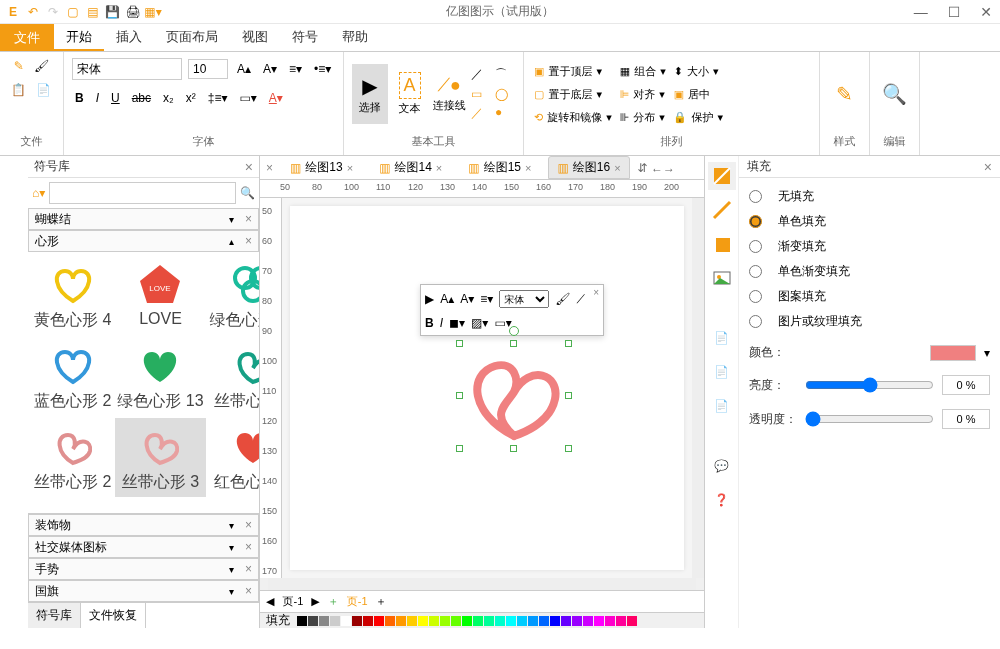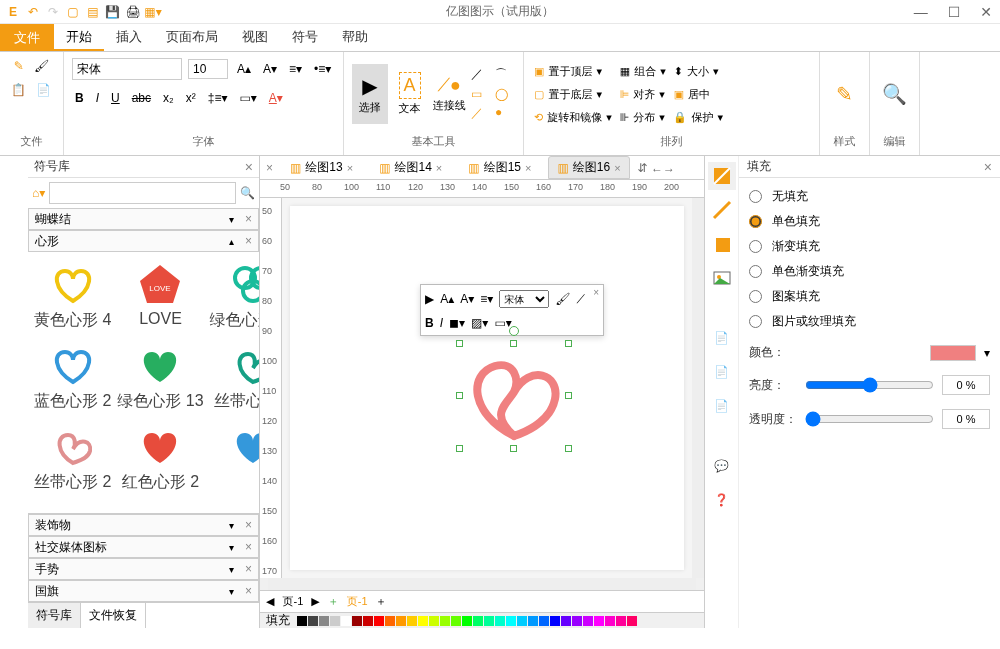--- a/index.html
+++ b/index.html
@@ -71,21 +71,21 @@
 .sel-rot { position: absolute; left: 50%; top: -18px; width: 10px; height: 10px; border: 1px solid #4caf50; border-radius: 50%; background: #fff; transform: translateX(-50%); }
 .page-bar { height: 22px; background: #fff; border-top: 1px solid #ccc; display: flex; align-items: center; padding: 0 6px; gap: 8px; font-size: 11px; }
 .colorbar { height: 16px; display: flex; border-top: 1px solid #ccc; align-items: center; padding: 0 6px; gap: 1px; }
 
 .right-panel { width: 296px; border-left: 1px solid #ccc; display: flex; }
 .right-icons { width: 38px; border-right: 1px solid #eee; display: flex; flex-direction: column; gap: 6px; padding-top: 6px; align-items: center; }
 .ri-icon { width: 28px; height: 28px; display: flex; align-items: center; justify-content: center; cursor: pointer; }
 .ri-icon.active { background: #f0f0f0; }
 .right-content { flex: 1; padding: 10px; }
 .fill-options { display: flex; flex-direction: column; gap: 8px; font-size: 12px; }
-.fill-opt { display: flex; align-items: center; gap: 10px; }
+.fill-opt { display: flex; align-items: center; gap: 16px; }
 .fill-opt input { accent-color: #f39c12; }
 .prop-row { display: flex; align-items: center; gap: 8px; margin-top: 14px; font-size: 12px; }
 .prop-row label { width: 48px; color: #333; }
 .slider { flex: 1; }
 .pct-box { width: 48px; height: 20px; border: 1px solid #ccc; font-size: 11px; text-align: center; }
 .color-swatch { width: 46px; height: 16px; background: #f08080; border: 1px solid #ccc; }
 </style>
 </head>
 <body>
 
@@ -304,20 +304,28 @@
           </div>
           <div class="shape-label">丝带心形 1</div>
         </div>
         <div class="shape-cell">
           <div class="shape-thumb">
             <svg width="50" height="46">
               <path d="M25 40 C8 30 8 12 20 12 C28 12 28 22 25 26 C32 14 44 18 42 28 C40 36 30 38 25 40 Z" fill="none" stroke="#e09090" stroke-width="4" stroke-linecap="round"></path>
             </svg>
           </div>
           <div class="shape-label">丝带心形 2</div>
+        </div>
+        <div class="shape-cell sel">
+          <div class="shape-thumb">
+            <svg width="50" height="46">
+              <path d="M25 40 C8 30 8 12 20 12 C28 12 28 22 25 26 C32 14 44 18 42 28 C40 36 30 38 25 40 Z" fill="none" stroke="#e8a0a0" stroke-width="4" stroke-linecap="round"></path>
+            </svg>
+          </div>
+          <div class="shape-label">丝带心形 3</div>
         </div>
         <div class="shape-cell">
           <div class="shape-thumb">
             <svg width="50" height="46">
               <path d="M25 40 C5 28 5 10 17 10 C22 10 25 14 25 18 C25 14 28 10 33 10 C45 10 45 28 25 40 Z" fill="#e74c3c"></path>
             </svg>
           </div>
           <div class="shape-label">红色心形 2</div>
         </div>
         <div class="shape-cell">

